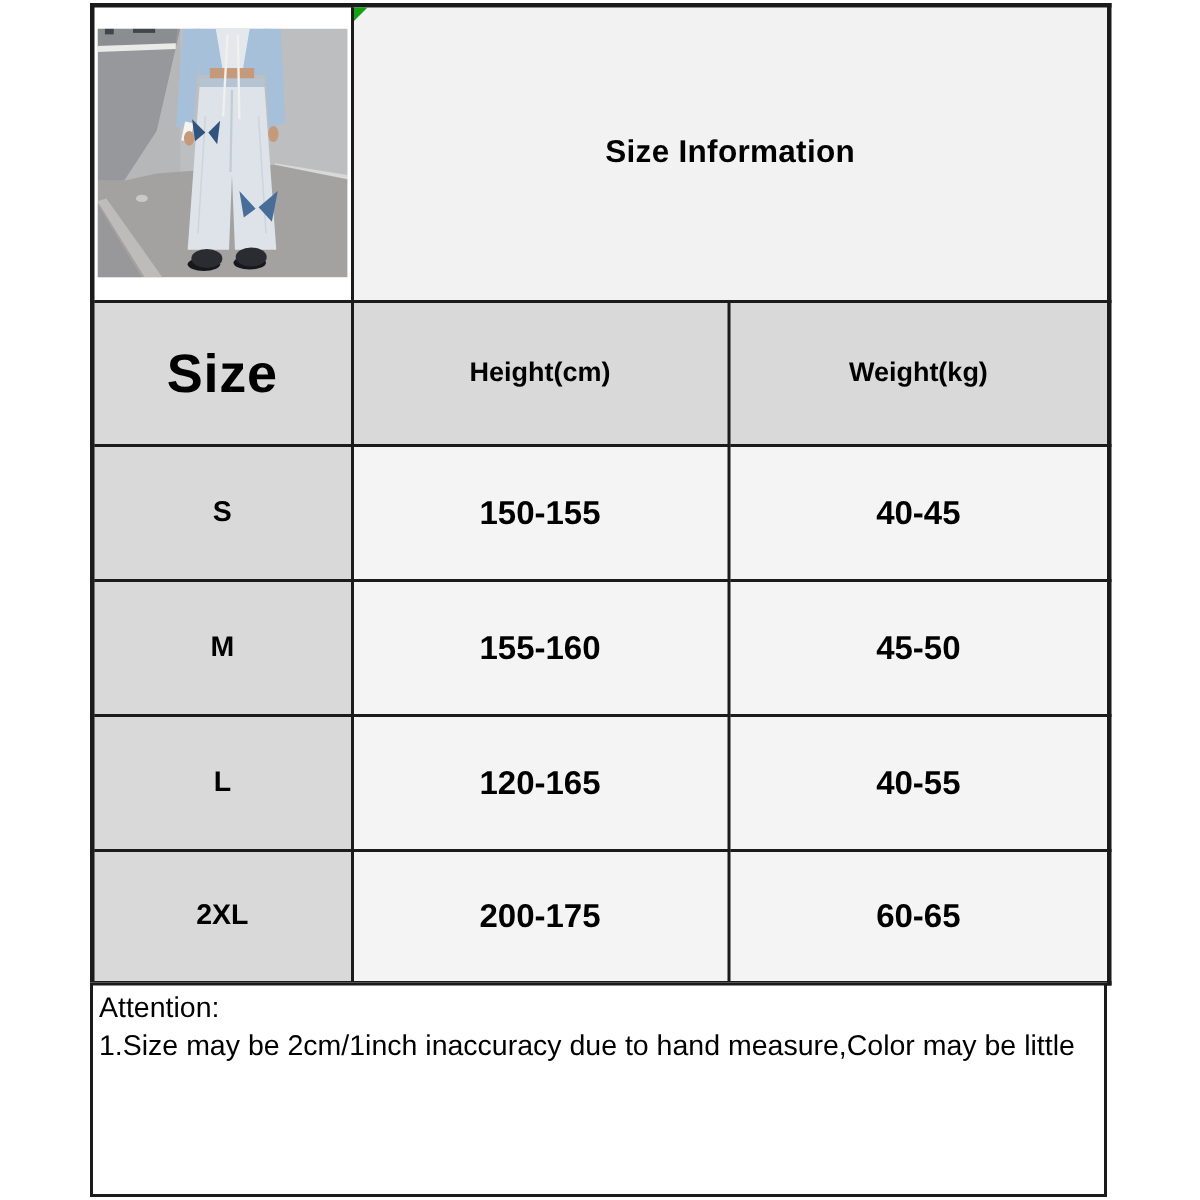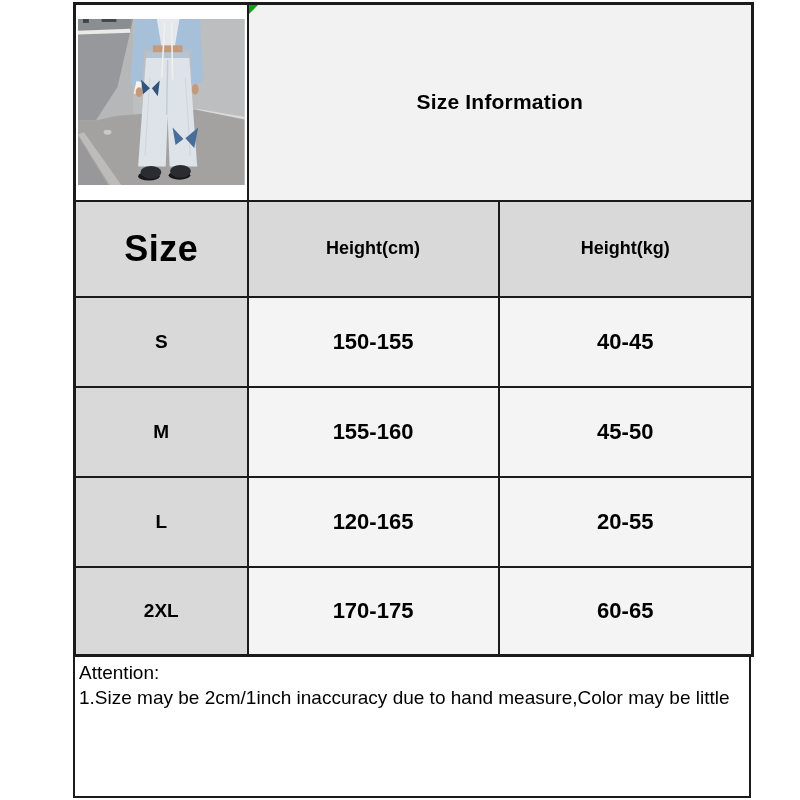--- a/index.html
+++ b/index.html
@@ -8,21 +8,21 @@
     --cell-bg:#f4f4f4;
     --title-bg:#f2f2f2;
     --border:#1b1b1b;
     --marker-green:#14a014;
     --attention-bg:#ffffff;
   }
   *{margin:0;padding:0;box-sizing:border-box;}
   html,body{width:800px;height:800px;background:var(--page-bg);
     font-family:"Liberation Sans", sans-serif;color:#000;}
   .sheet{position:relative;width:800px;height:800px;background:var(--page-bg);overflow:hidden;}
-  .content{position:absolute;left:73px;top:2px;width:581px;}
+  .content{position:absolute;left:60px;top:2px;width:581px;}
 
   table.size-table{border-collapse:collapse;table-layout:fixed;width:678px;height:655px;
     border:3px solid var(--border);}
   table.size-table td{border:2px solid var(--border);vertical-align:middle;text-align:center;}
 
   td.photo-cell{background:#ffffff;padding:2px;}
   .photo-wrap{width:100%;height:166px;overflow:hidden;}
   .photo-wrap svg{display:block;width:100%;height:100%;}
 
   td.title-cell{background:var(--title-bg);position:relative;}
@@ -94,41 +94,41 @@
         </td>
         <td class="title-cell" colspan="2">
           <div class="corner-marker"></div>
           <span class="title-text">Size Information</span>
         </td>
       </tr>
 
       <tr style="height:84px">
         <td class="head-size">Size</td>
         <td class="head-col">Height(cm)</td>
-        <td class="head-col">Height(kg)</td>
+        <td class="head-col">Weight(kg)</td>
       </tr>
 
       <tr style="height:79px">
         <td class="size-cell">S</td>
         <td class="value-cell">150-155</td>
         <td class="value-cell">40-45</td>
       </tr>
       <tr style="height:79px">
         <td class="size-cell">M</td>
         <td class="value-cell">155-160</td>
         <td class="value-cell">45-50</td>
       </tr>
       <tr style="height:79px">
         <td class="size-cell">L</td>
         <td class="value-cell">120-165</td>
-        <td class="value-cell">20-55</td>
+        <td class="value-cell">40-55</td>
       </tr>
       <tr style="height:77px">
         <td class="size-cell">2XL</td>
-        <td class="value-cell">170-175</td>
+        <td class="value-cell">200-175</td>
         <td class="value-cell">60-65</td>
       </tr>
     </tbody>
       </table>
 
     <div class="attention-box">
       <div class="attention-line">Attention:</div>
       <div class="attention-line">1.Size may be 2cm/1inch inaccuracy due to hand measure,Color may be little</div>
     </div>
 

